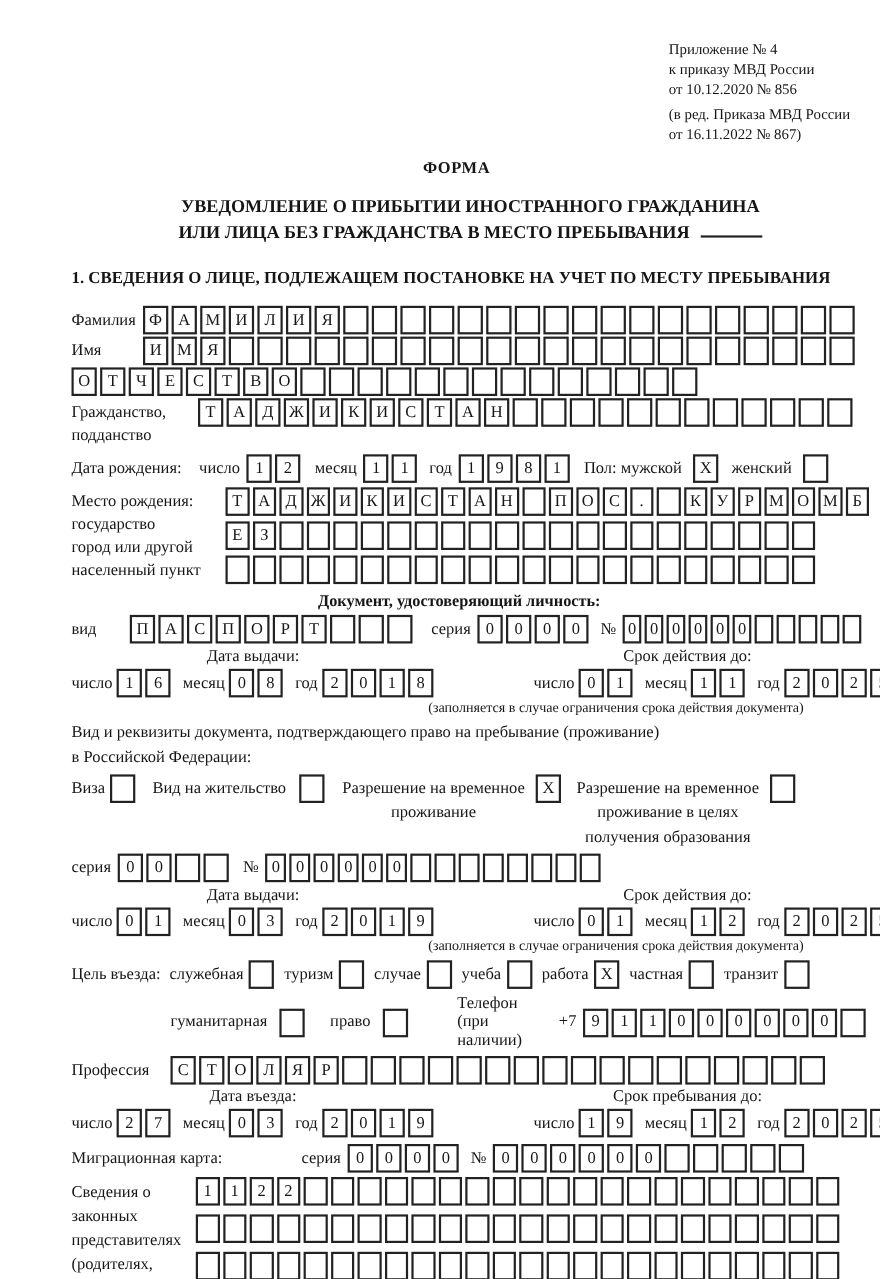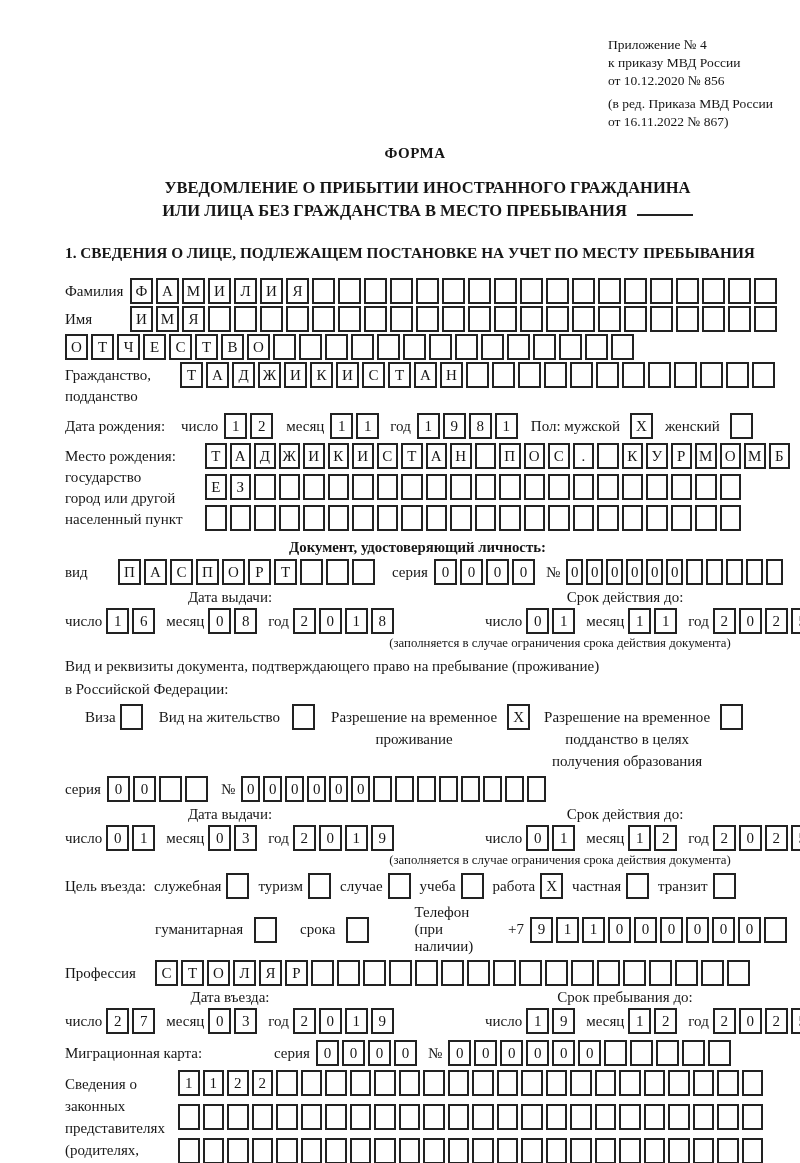--- a/index.html
+++ b/index.html
@@ -48,21 +48,21 @@
   .dhead .h2 { margin-left:65px;font-family:Liberation Serif, serif; }
   .dateline { display:flex; align-items:center; margin-top:2px; }
   .dhalf { width:355px; display:flex; align-items:center; flex:0 0 auto; }
   .dhalf.right { width:auto; margin-left:65px; }
   .dl { margin-right:4px; flex:0 0 auto; }
   .dhalf .cells { margin-right:8px; }
   .note { font-size:12.8px; margin-left:280px; width:430px; text-align:center; margin-top:2px; }
 
   .intro { line-height:23px; margin-top:4px; }
 
-  .permit-row { display:flex; align-items:flex-start; margin-top:3px;margin-left:20px; }
+  .permit-row { display:flex; align-items:flex-start; margin-top:3px; }
   .permit-row .plabel { line-height:22px; padding-top:2px; }
   .permit-row .center-lbl { text-align:center; }
   .permit-row .cell { margin-top:0; }
 
   .opt { display:flex; align-items:center; }
   .opt .olabel { margin-right:5px; }
   .purpose-row { display:flex; align-items:center; margin-top:5px; }
   .purpose-row .plead { margin-right:8px; }
   .purpose-row .opt { margin-right:9px; }
 </style>
@@ -416,21 +416,21 @@
     <span class="cell cb"></span>
     <span class="plabel" style="margin-left:16px;">Вид на жительство</span>
     <span class="cell cb" style="margin-left:12px;"></span>
     <span class="plabel center-lbl" style="margin-left:16px;">
       <span style="display:block;">Разрешение на временное</span>
       <span style="display:block;">проживание</span>
     </span>
     <span class="cell cb" style="margin-left:10px;">X</span>
     <span class="plabel center-lbl" style="margin-left:14px;">
       <span style="display:block;">Разрешение на временное</span>
-      <span style="display:block;">подданство в целях</span>
+      <span style="display:block;">проживание в целях</span>
       <span style="display:block;">получения образования</span>
     </span>
     <span class="cell cb" style="margin-left:10px;"></span>
   </div>
 
   <div class="inline-line" style="margin-top:4px;">
     <span class="lab">серия</span>
     <span class="cells" style="margin-right:10px;">
         <span class="cell">0</span>
         <span class="cell">0</span>
@@ -533,21 +533,21 @@
         <span class="cell cb" style="margin-left:0;"></span>
       </span>
   </div>
 
   <div class="purpose-row">
     <span class="opt" style="margin-left:90px;">
         <span class="olabel">гуманитарная</span>
         <span class="cell cb" style="margin-left:6px;"></span>
       </span>
     <span class="opt" style="margin-left:14px;">
-        <span class="olabel">срока</span>
+        <span class="olabel">право</span>
         <span class="cell cb" style="margin-left:6px;"></span>
       </span>
     <span style="margin-left:36px;">Телефон (при наличии)</span>
     <span style="margin-left:28px;margin-right:6px;">+7</span>
     <span class="cells">
         <span class="cell">9</span>
         <span class="cell">1</span>
         <span class="cell">1</span>
         <span class="cell">0</span>
         <span class="cell">0</span>

